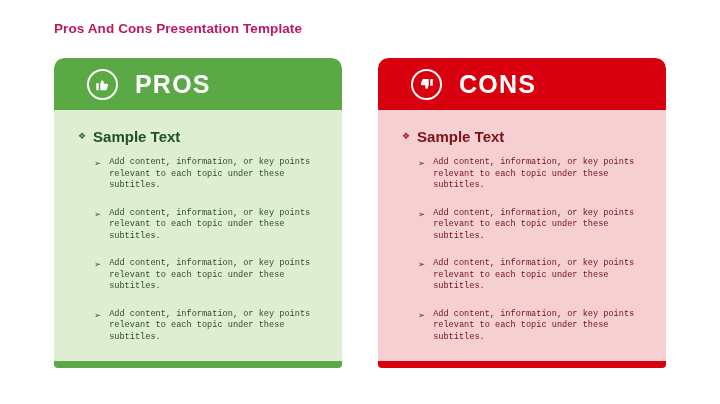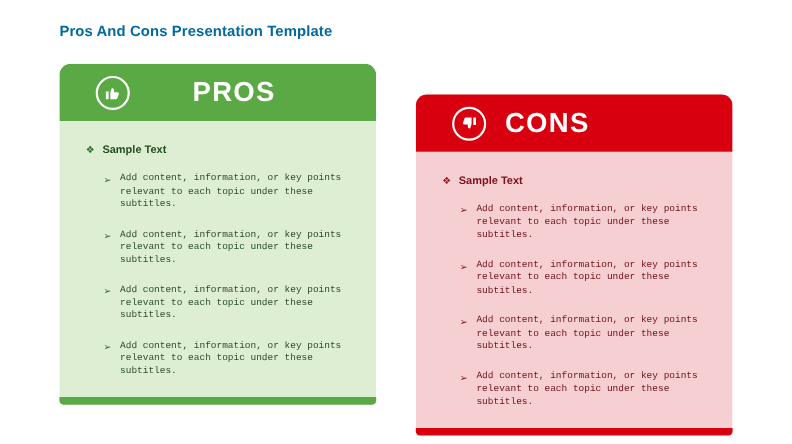--- a/index.html
+++ b/index.html
@@ -18,21 +18,21 @@
     width: 720px;
     height: 404px;
     background: #ffffff;
   }
   .slide-title {
     position: absolute;
     left: 54px;
     top: 21px;
     font-size: 13.5px;
     font-weight: bold;
-    color: #0369a1;
+    color: #be185d;
     letter-spacing: 0.1px;
   }
   .columns {
     position: absolute;
     left: 54px;
     top: 58px;
     width: 612px;
     display: flex;
     justify-content: space-between;
   }
@@ -45,22 +45,22 @@
     border-radius: 10px 10px 0 0;
     overflow: hidden;
   }
   .header {
     height: 52px;
     display: flex;
     align-items: center;
     border-radius: 10px 10px 0 0;
     position: relative;
   }
-  .header.pros { background: #5aa944; gap: 40px; }
-  .header.cons { background: #d8000f; margin-top: 28px; }
+  .header.pros { background: #5aa944; }
+  .header.cons { background: #d8000f; }
   .hdr-icon {
     width: 27px;
     height: 27px;
     border: 2px solid #ffffff;
     border-radius: 50%;
     margin-left: 33px;
     display: flex;
     align-items: center;
     justify-content: center;
     flex: none;
@@ -86,21 +86,21 @@
     margin: 4px 0 14px 4px;
   }
   .diamond-bullet {
     font-size: 9px;
     line-height: 13px;
     margin-right: 7px;
   }
   .diamond-bullet.pros { color: #2f6b2a; }
   .diamond-bullet.cons { color: #a1161f; }
   .sample-text {
-    font-size: 10px;
+    font-size: 15px;
     font-weight: bold;
     line-height: 13px;
   }
   .sample-text.pros { color: #23501f; }
   .sample-text.cons { color: #7d1118; }
   .item {
     display: flex;
     align-items: flex-start;
     margin: 0 0 16px 20px;
   }

